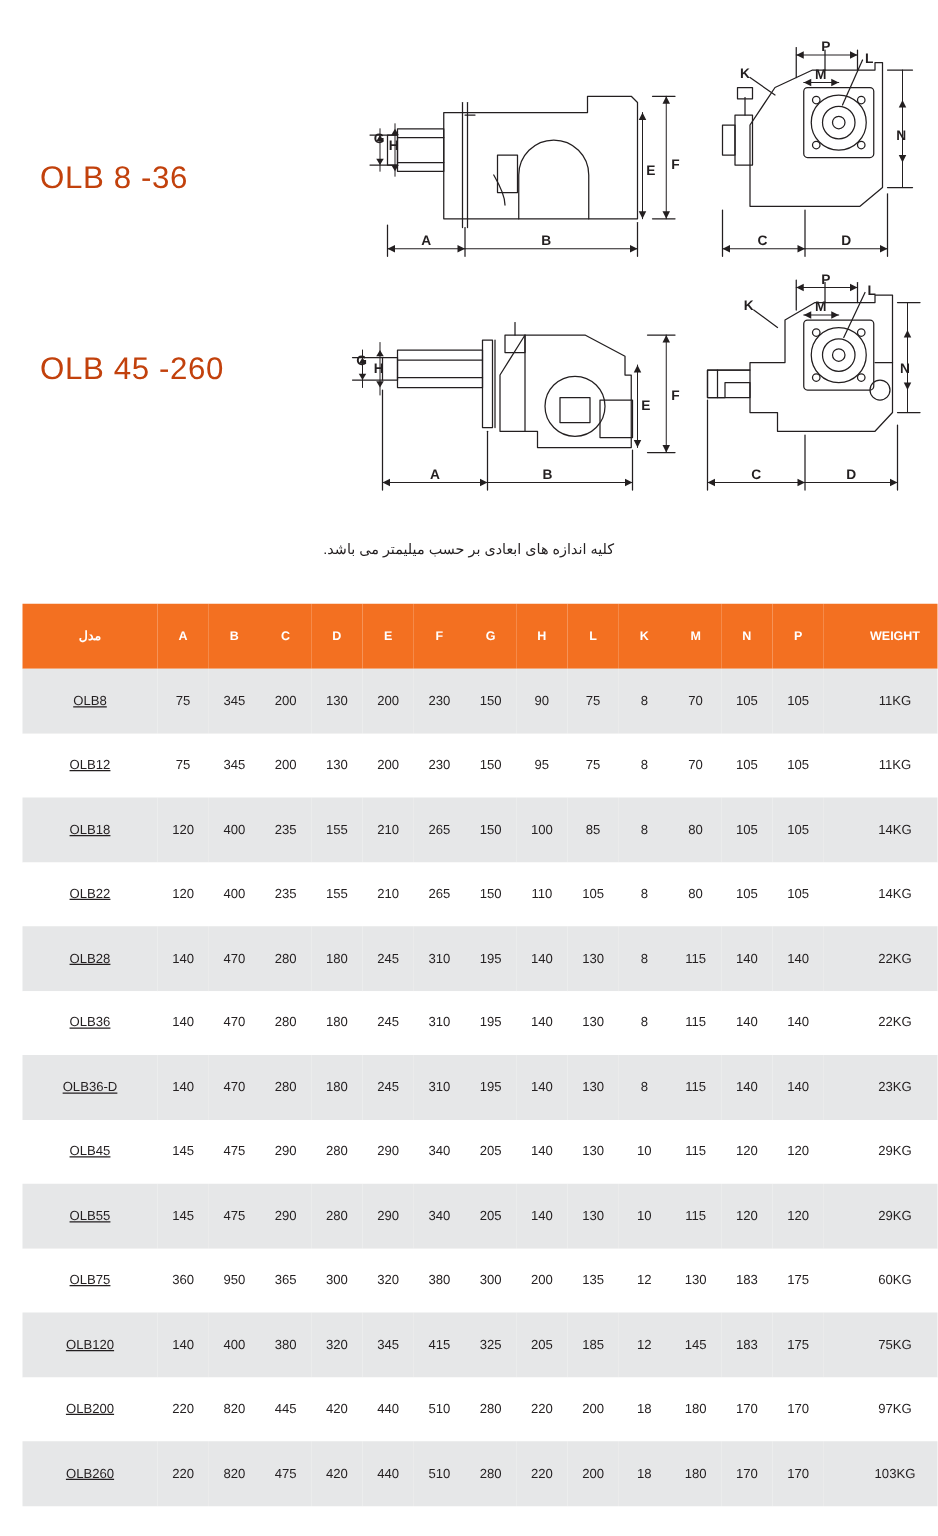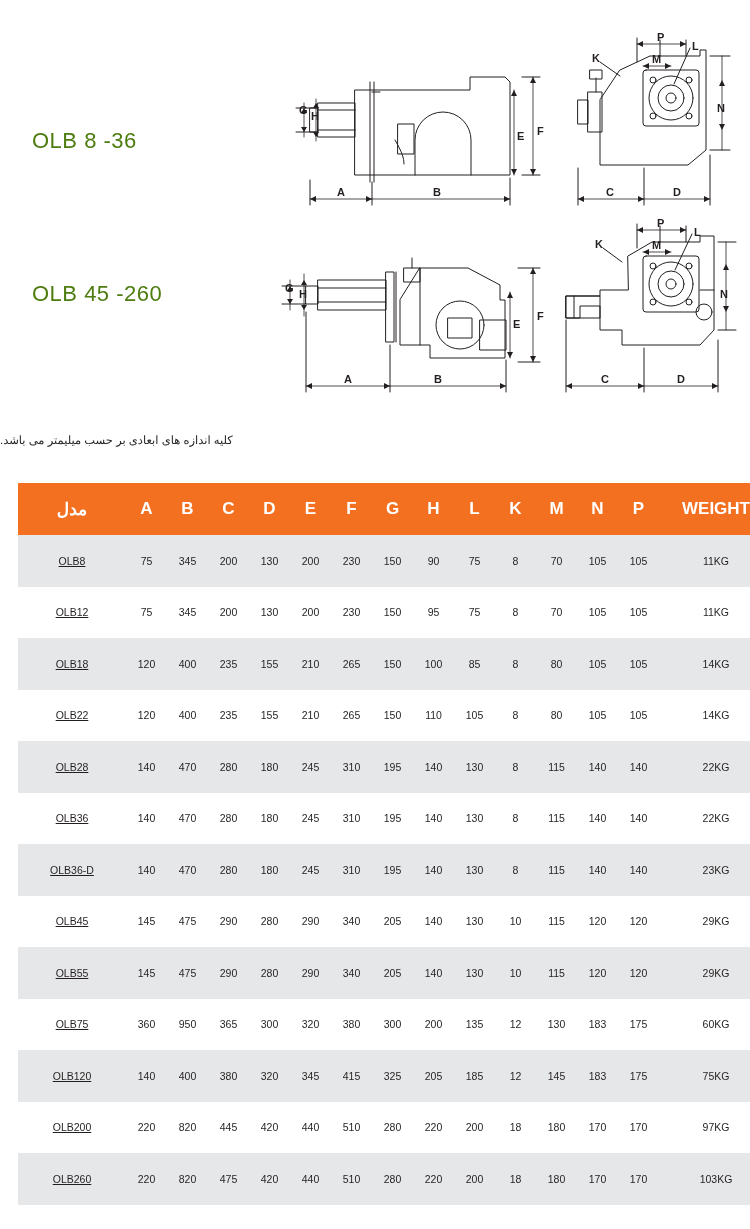--- a/index.html
+++ b/index.html
@@ -23,37 +23,37 @@
   }
 
   
   .diagram-area {
     position: relative;
     width: 750px;
     height: 420px;
   }
   .model-label {
     position: absolute;
-    font-size: 22px;
+    font-size: 25px;
     letter-spacing: 0.5px;
-    color: #4d7c0f;
+    color: #c2410c;
     font-family: "Liberation Sans", sans-serif;
   }
   #label-1 { left: 32px; top: 128px; }
   #label-2 { left: 32px; top: 281px; }
 
   .svg-wrap { position: absolute; left: 0; top: 0; }
 
   
   .notes {
     position: absolute;
     left: 0;
     top: 430px;
     width: 750px;
-    text-align: left;
+    text-align: center;
     direction: rtl;
   }
   .notes .line {
     font-size: 11.5px;
     color: #231f20;
     line-height: 20px;
     font-family: "Liberation Sans", sans-serif;
   }
 
   
@@ -64,21 +64,21 @@
     width: 714px;
   }
   table.dims {
     border-collapse: collapse;
     width: 714px;
     table-layout: fixed;
   }
   table.dims th {
     background: #f37021;
     color: #ffffff;
-    font-size: 17px;
+    font-size: 10px;
     font-weight: bold;
     height: 50px;
     text-align: center;
     border: none;
   }
   table.dims th.first-col { font-family: "Liberation Sans", sans-serif; }
   table.dims td {
     font-size: 10.5px;
     color: #231f20;
     text-align: center;

